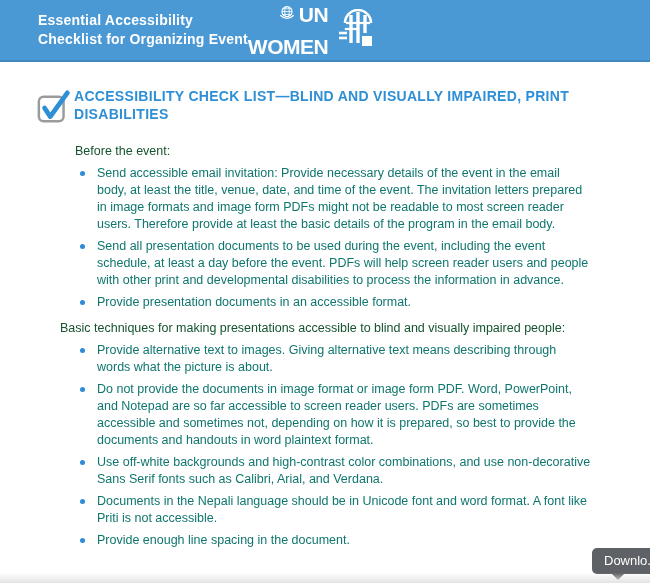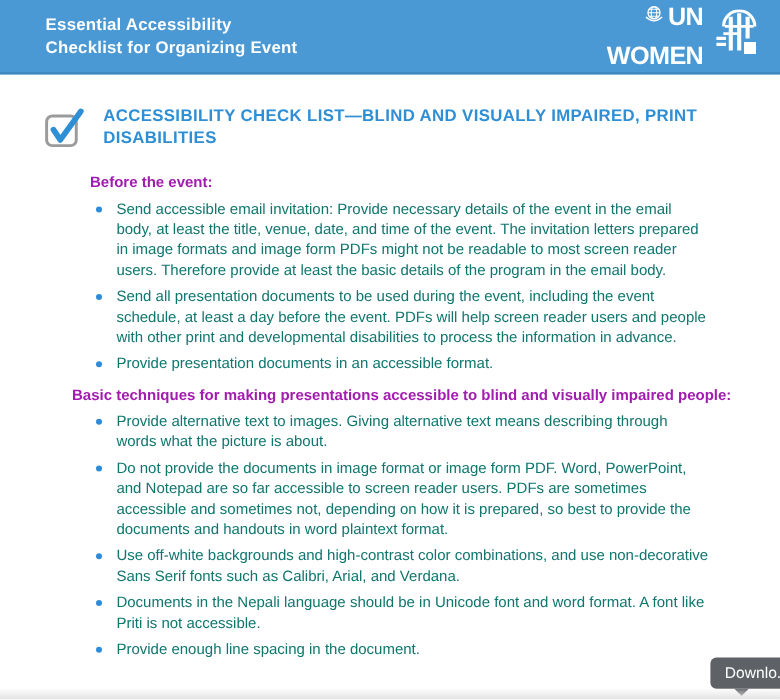--- a/index.html
+++ b/index.html
@@ -10,21 +10,20 @@
     position: relative;
   }
 
   
   .header-bar {
     height: 62px;
     background: #4a99d5;
     border-bottom: 2px solid #4089c0;
     display: flex;
     align-items: center;
-    justify-content: space-between;
     padding: 0 14px 0 38px;
   }
   .header-title {
     color: #ffffff;
     font-weight: bold;
     font-size: 14px;
     line-height: 19px;
     letter-spacing: 0.2px;
   }
 
@@ -37,36 +36,36 @@
   }
   .logo-un { font-size: 21px; }
   .logo-women { font-size: 21px; margin-top: 11px; }
 
   
   .content { padding: 0 0 0 36px; }
 
   .heading-row {
     display: flex;
     align-items: flex-start;
-    gap: 12px;
+    gap: 0;
     margin-top: 26px;
   }
   .checkbox-wrap { flex: 0 0 auto; margin-top: 2px; }
   .main-heading {
     color: #2e8fd5;
     font-weight: bold;
     font-size: 14px;
     line-height: 17.5px;
     letter-spacing: 0.3px;
     max-width: 505px;
   }
 
   .subheading {
-    color: #a21caf;
-    font-weight: bold;
+    color: #14532d;
+    font-weight: normal;
     font-size: 12.5px;
     line-height: 17px;
     white-space: nowrap;
   }
   .subheading.first { margin-left: 39px; margin-top: 11px; }
   .subheading.second { margin-left: 24px; margin-top: 9px; }
 
   ul.bullet-list { list-style: none; margin-top: 5px; margin-left: 44px; }
   ul.bullet-list li {
     position: relative;

